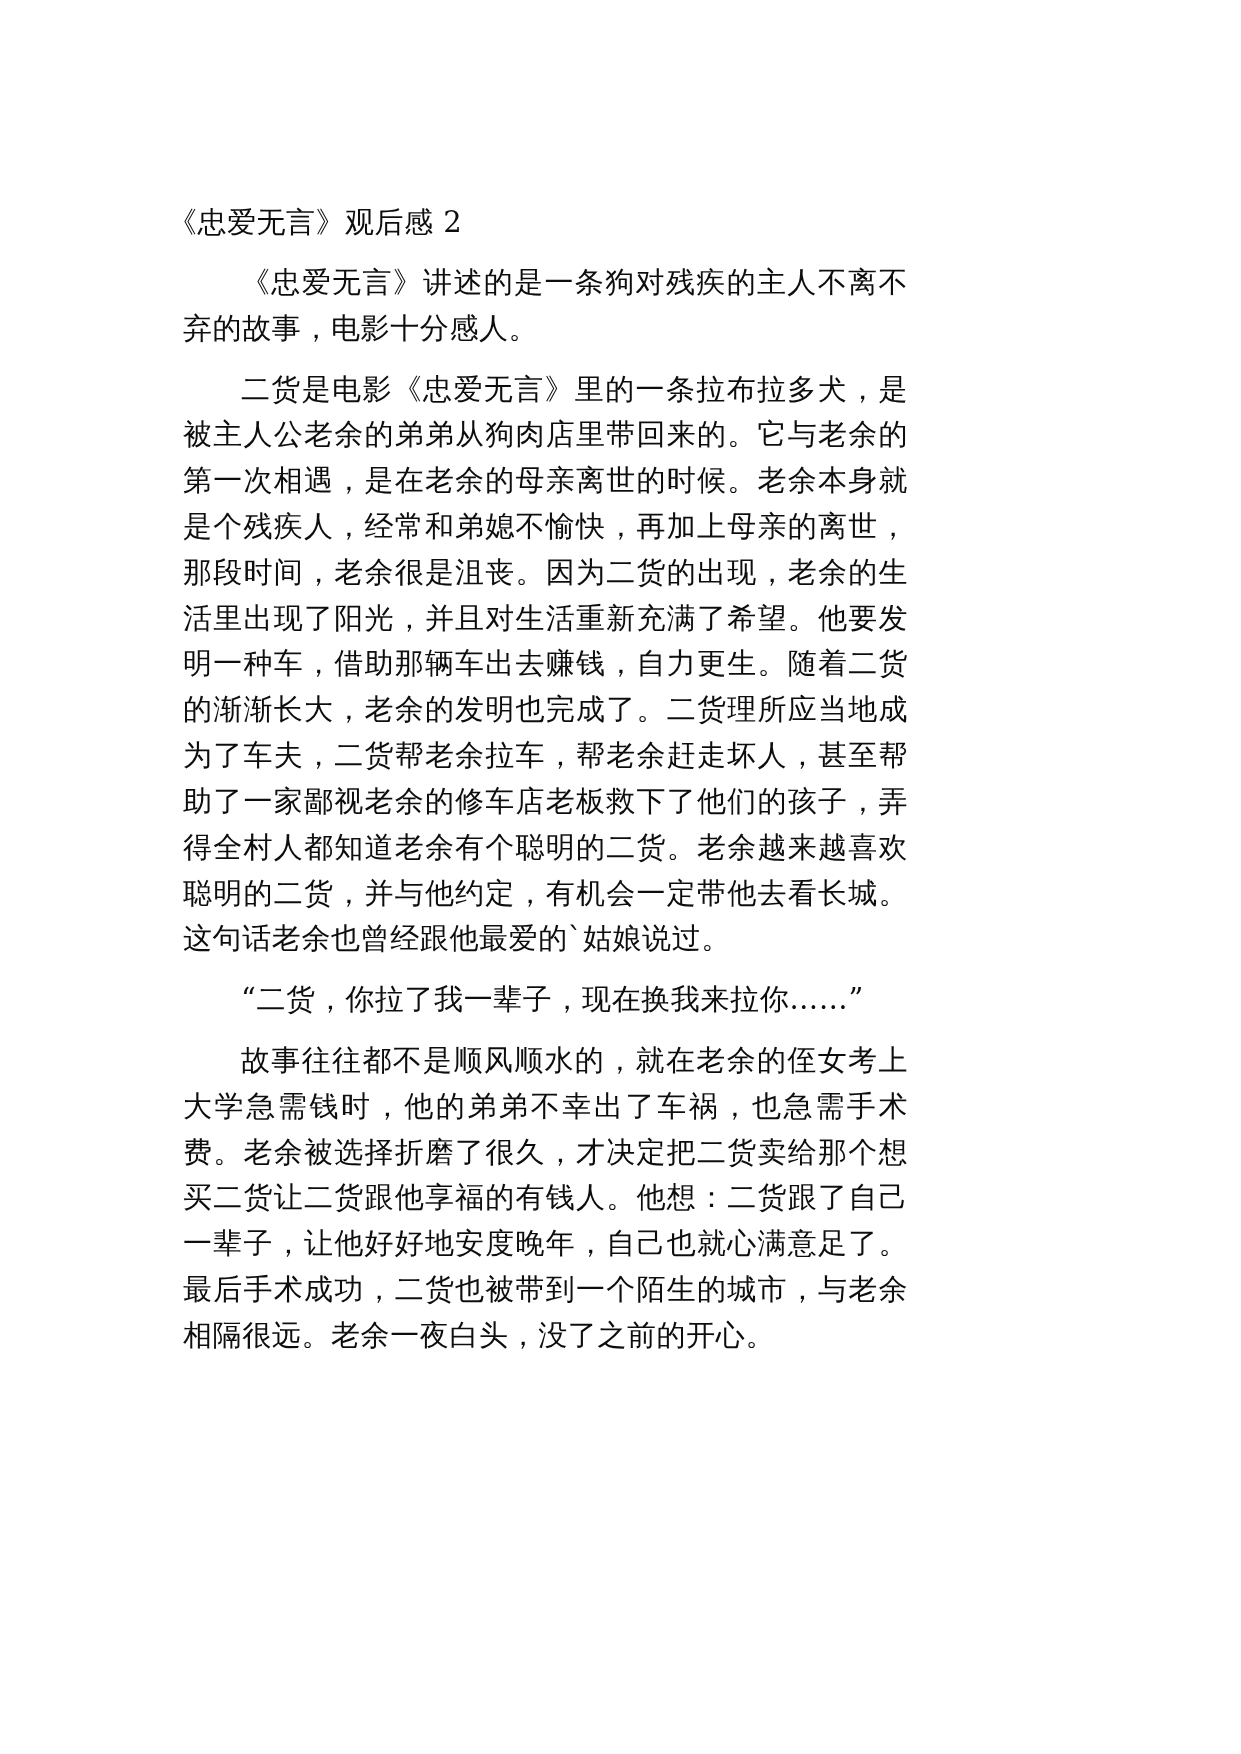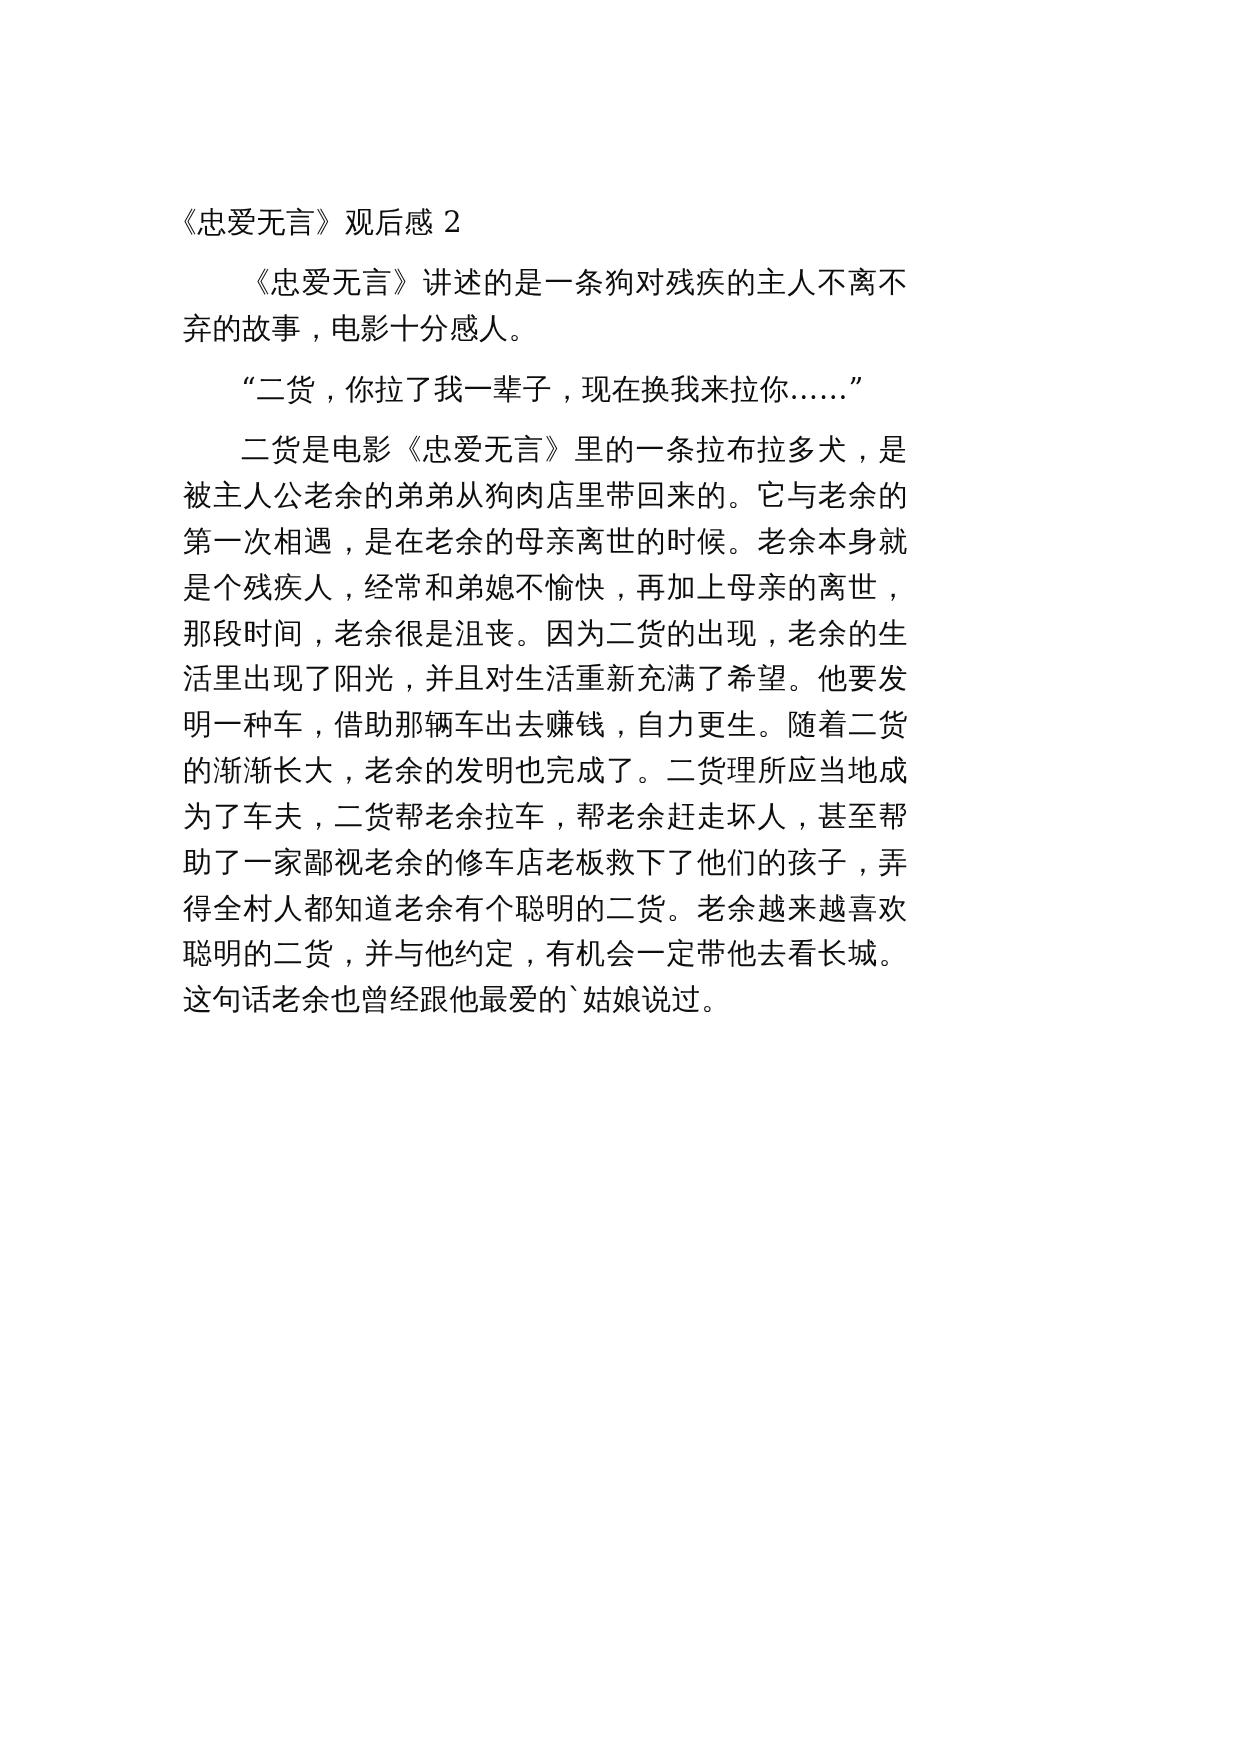--- a/index.html
+++ b/index.html
@@ -46,18 +46,19 @@
 </style>
 </head>
 <body>
 
 <div class="page">
 
   <h1 class="doc-title">《忠爱无言》观后感 2</h1>
 
   <p class="para">《忠爱无言》讲述的是一条狗对残疾的主人不离不弃的故事，电影十分感人。</p>
 
+  <p class="para">二货是电影《忠爱无言》里的一条拉布拉多犬，是被主人公老余的弟弟从狗肉店里带回来的。它与老余的第一次相遇，是在老余的母亲离世的时候。老余本身就是个残疾人，经常和弟媳不愉快，再加上母亲的离世，那段时间，老余很是沮丧。因为二货的出现，老余的生活里出现了阳光，并且对生活重新充满了希望。他要发明一种车，借助那辆车出去赚钱，自力更生。随着二货的渐渐长大，老余的发明也完成了。二货理所应当地成为了车夫，二货帮老余拉车，帮老余赶走坏人，甚至帮助了一家鄙视老余的修车店老板救下了他们的孩子，弄得全村人都知道老余有个聪明的二货。老余越来越喜欢聪明的二货，并与他约定，有机会一定带他去看长城。这句话老余也曾经跟他最爱的`姑娘说过。</p>
+
   <p class="para">“二货，你拉了我一辈子，现在换我来拉你……”</p>
 
-  <p class="para">二货是电影《忠爱无言》里的一条拉布拉多犬，是被主人公老余的弟弟从狗肉店里带回来的。它与老余的第一次相遇，是在老余的母亲离世的时候。老余本身就是个残疾人，经常和弟媳不愉快，再加上母亲的离世，那段时间，老余很是沮丧。因为二货的出现，老余的生活里出现了阳光，并且对生活重新充满了希望。他要发明一种车，借助那辆车出去赚钱，自力更生。随着二货的渐渐长大，老余的发明也完成了。二货理所应当地成为了车夫，二货帮老余拉车，帮老余赶走坏人，甚至帮助了一家鄙视老余的修车店老板救下了他们的孩子，弄得全村人都知道老余有个聪明的二货。老余越来越喜欢聪明的二货，并与他约定，有机会一定带他去看长城。这句话老余也曾经跟他最爱的`姑娘说过。</p>
-
+  <p class="para">故事往往都不是顺风顺水的，就在老余的侄女考上大学急需钱时，他的弟弟不幸出了车祸，也急需手术费。老余被选择折磨了很久，才决定把二货卖给那个想买二货让二货跟他享福的有钱人。他想：二货跟了自己一辈子，让他好好地安度晚年，自己也就心满意足了。最后手术成功，二货也被带到一个陌生的城市，与老余相隔很远。老余一夜白头，没了之前的开心。</p>
 
 </div>
 
 </body></html>

